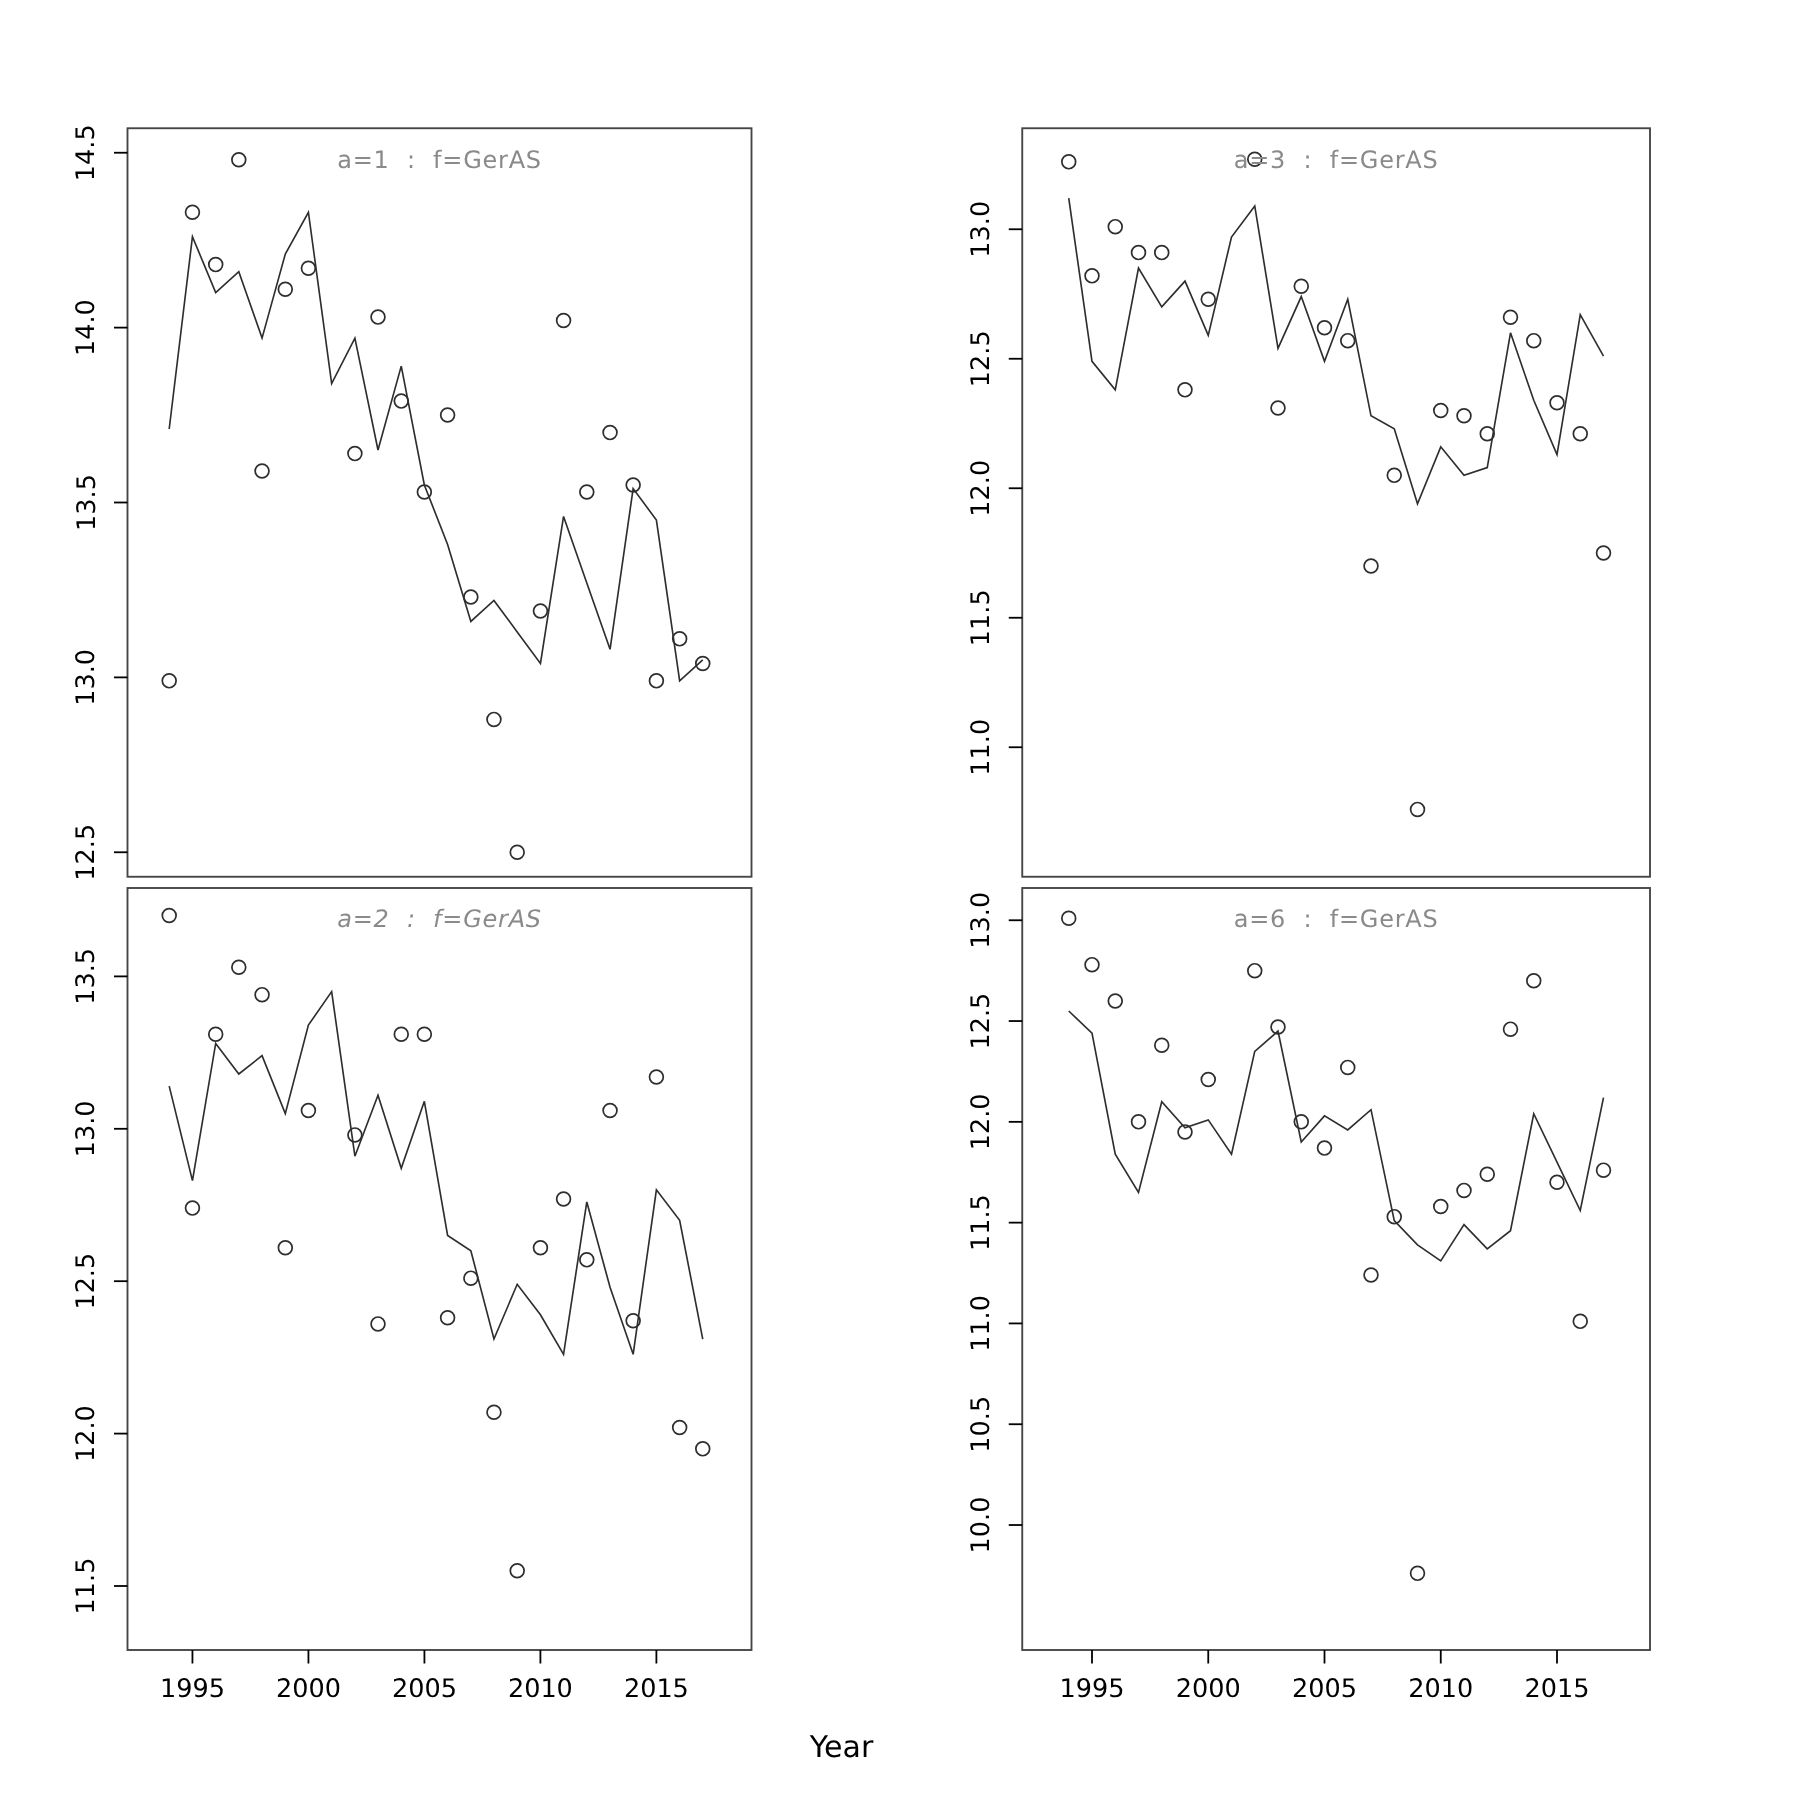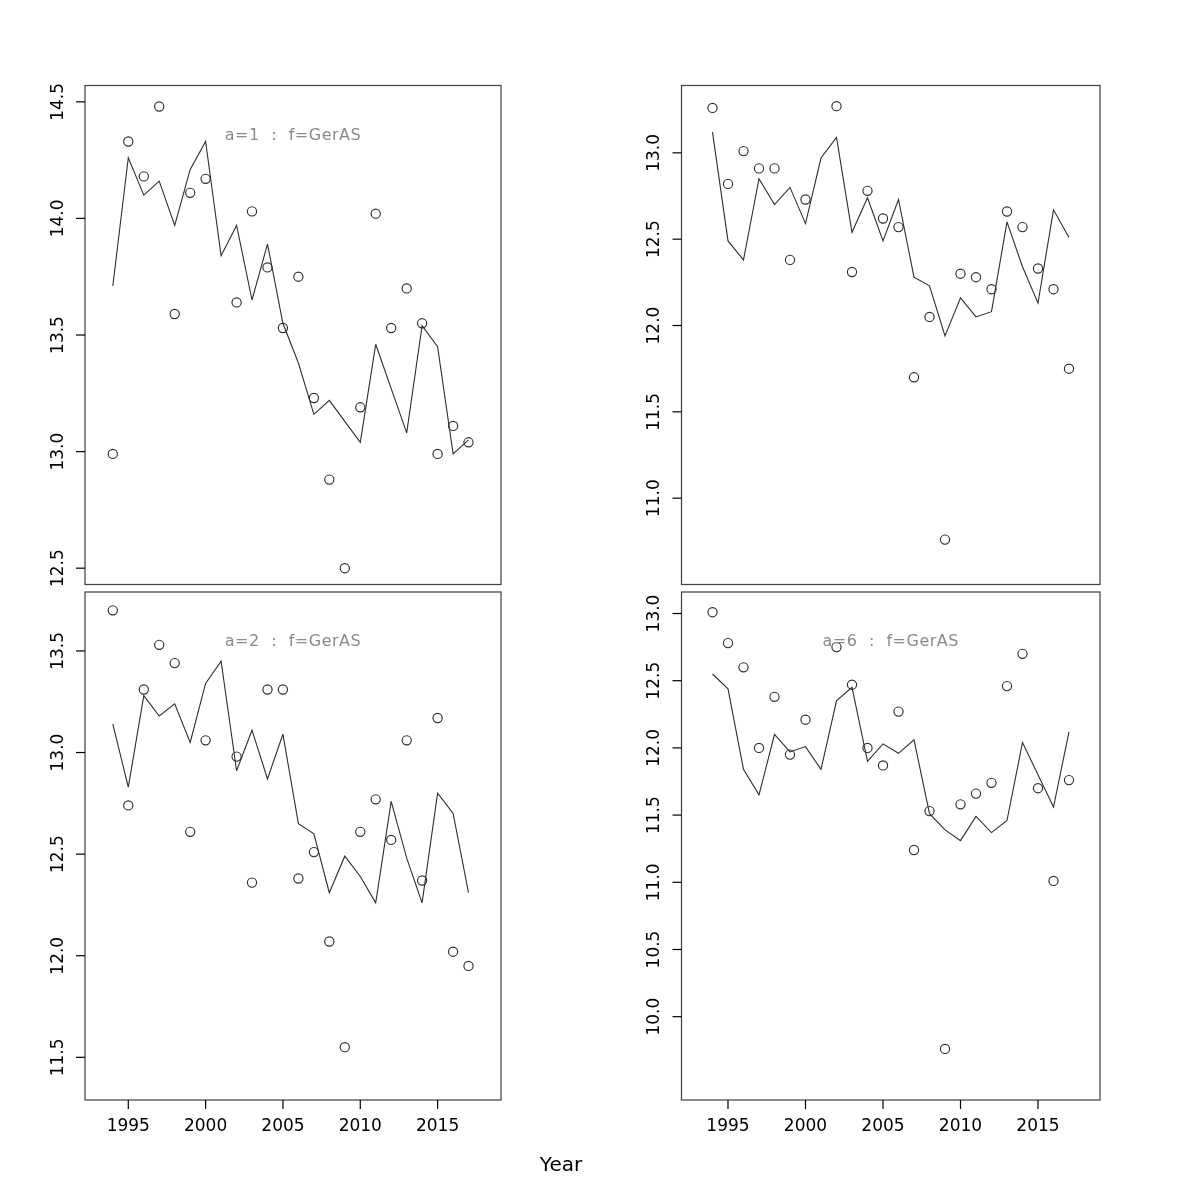--- a/index.html
+++ b/index.html
@@ -3,21 +3,21 @@
 <meta charset="utf-8">
 <style>
   html,body{margin:0;padding:0;background:#ffffff;}
   #figure{
     position:relative;width:1200px;height:1200px;background:#ffffff;
     font-family:"DejaVu Sans","Liberation Sans",sans-serif;overflow:hidden;
   }
   #chart-svg{position:absolute;left:0;top:0;}
   .panel-title{
     position:absolute;text-align:center;font-size:16px;color:#8a8a8a;
-    letter-spacing:0.5px;word-spacing:6px;white-space:nowrap;margin-top:28px;
+    letter-spacing:0.5px;word-spacing:6px;white-space:nowrap;
   }
   #xlabel{
     position:absolute;left:0;top:1152px;width:1122px;text-align:center;
     font-size:20px;color:#000000;
   }
 </style>
 </head>
 <body>
 
 <div id="figure">
@@ -182,17 +182,18 @@
       <circle cx="976.0" cy="793.6" r="4.6" fill="none" stroke="#2e2e2e" stroke-width="1.15"></circle>
       <circle cx="991.5" cy="782.8" r="4.6" fill="none" stroke="#2e2e2e" stroke-width="1.15"></circle>
       <circle cx="1007.0" cy="686.1" r="4.6" fill="none" stroke="#2e2e2e" stroke-width="1.15"></circle>
       <circle cx="1022.5" cy="653.8" r="4.6" fill="none" stroke="#2e2e2e" stroke-width="1.15"></circle>
       <circle cx="1038.0" cy="788.2" r="4.6" fill="none" stroke="#2e2e2e" stroke-width="1.15"></circle>
       <circle cx="1053.5" cy="880.9" r="4.6" fill="none" stroke="#2e2e2e" stroke-width="1.15"></circle>
       <circle cx="1069.0" cy="780.1" r="4.6" fill="none" stroke="#2e2e2e" stroke-width="1.15"></circle>
     </svg>
 
   <div class="panel-title" style="left: 85px; width: 416px; top: 96.5px;">a=1 : f=GerAS</div>
-  <div class="panel-title" style="left: 85px; width: 416px; top: 603px;">a=2 : f=GerAS</div>
+  <div class="panel-title" style="left: 85px; width: 416px; top: 603px; font-style: italic;">a=2 : f=GerAS</div>
+  <div class="panel-title" style="left: 681.5px; width: 418.5px; top: 96.5px;">a=3 : f=GerAS</div>
   <div class="panel-title" style="left: 681.5px; width: 418.5px; top: 603px;">a=6 : f=GerAS</div>
 
   <div id="xlabel">Year</div>
 </div>
 
 </body></html>

